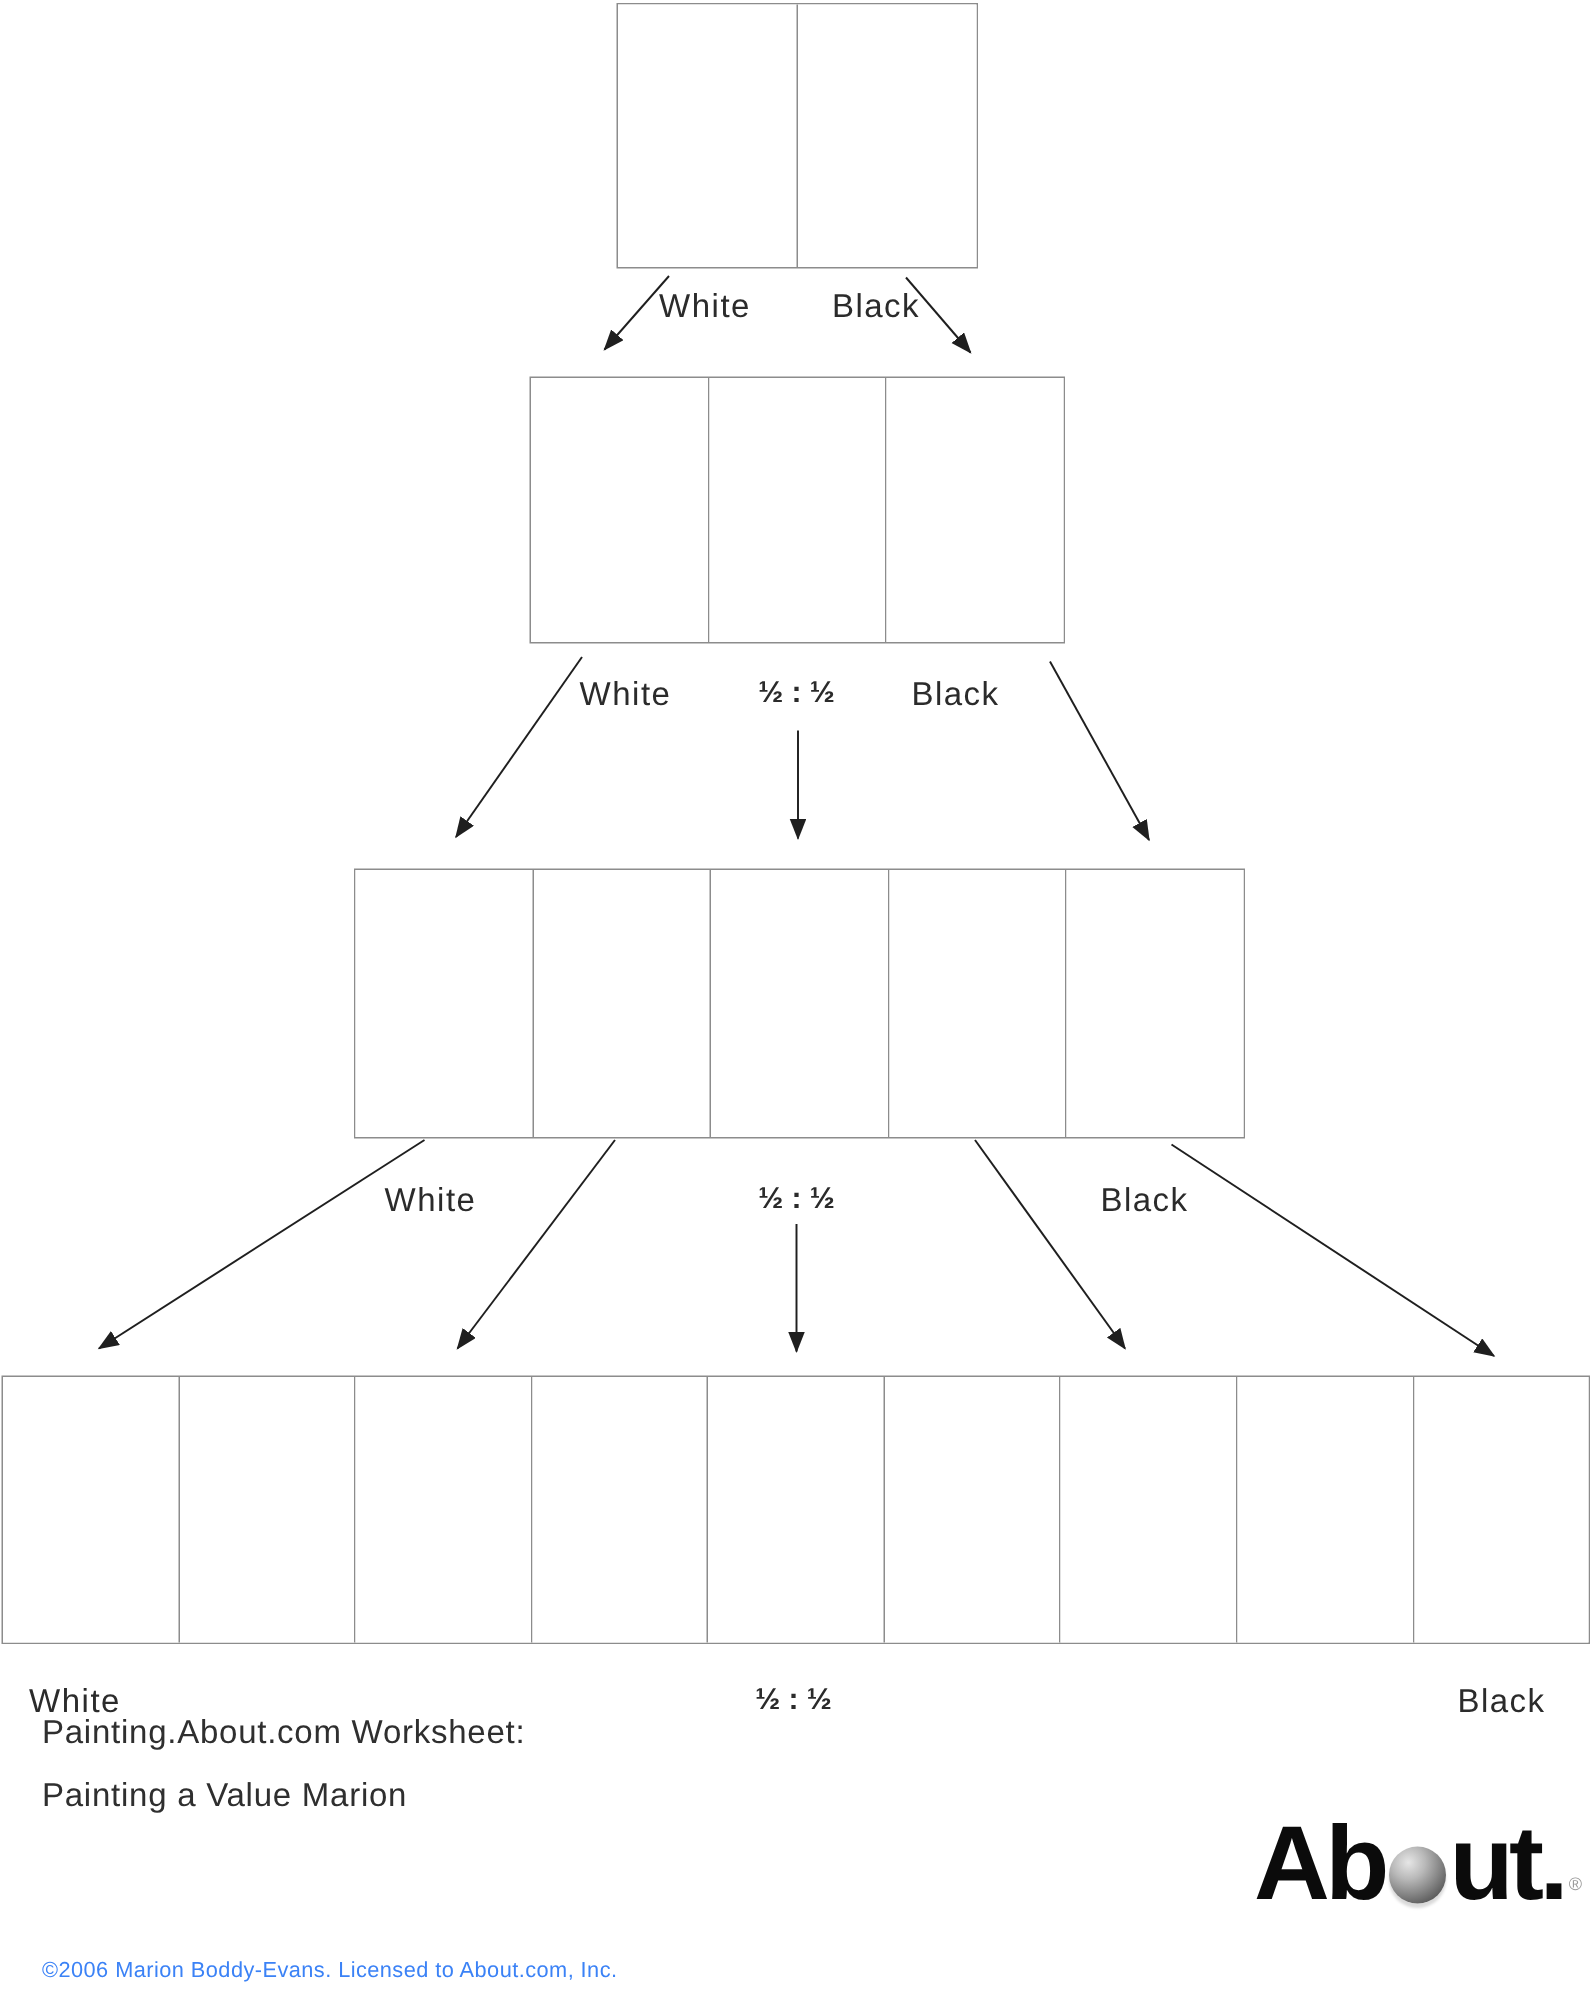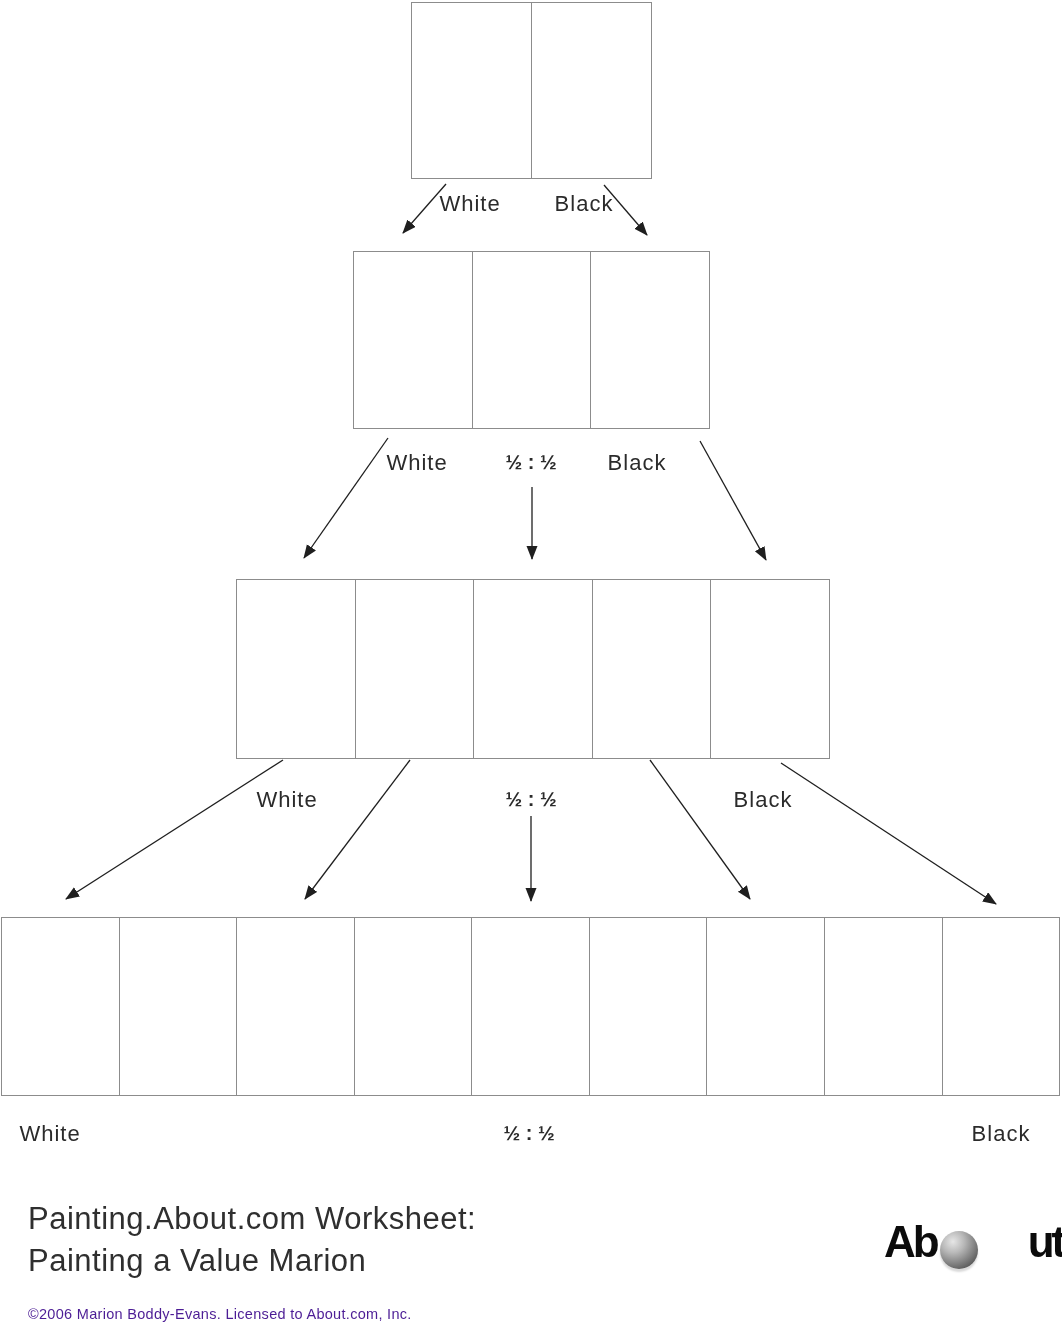--- a/index.html
+++ b/index.html
@@ -42,47 +42,46 @@
   
   svg.arrows{
     position:absolute;
     left:0;top:0;
     width:1062px;height:1327px;
     pointer-events:none;
   }
   
   .title{
     position:absolute;
-    left:28px;top:1198px;
-    font-size:31px;
+    left:28px;top:1134px;
+    font-size:22px;
     line-height:42px;
     letter-spacing:0.5px;
     color:#2f2f2f;
   }
   .copyright{
     position:absolute;
     left:28px;top:1306px;
     font-size:14.5px;
     letter-spacing:0.3px;
-    color:#4c1d95;
+    color:#3b82f6;
   }
   .about-logo{
     position:absolute;
     left:836px;top:1206px;
     height:60px;
     display:flex;
     align-items:flex-end;
   }
   .about-logo .logo-txt{
-    font-size:44px;
+    font-size:70px;
     font-weight:bold;
     letter-spacing:-3px;
     line-height:48px;
     color:#0b0b0b;
-    margin-left:48px;
   }
   .sphere{
     width:38px;height:38px;
     border-radius:50%;
     background:radial-gradient(circle at 34% 28%, #e6e6e6 0%, #b9b9b9 30%, #8a8a8a 55%, #565656 82%, #434343 100%);
     margin:0 2px -3px 3px;
     box-shadow:0 3px 2px rgba(0,0,0,0.15);
   }
   .reg{
     font-size:12px;

